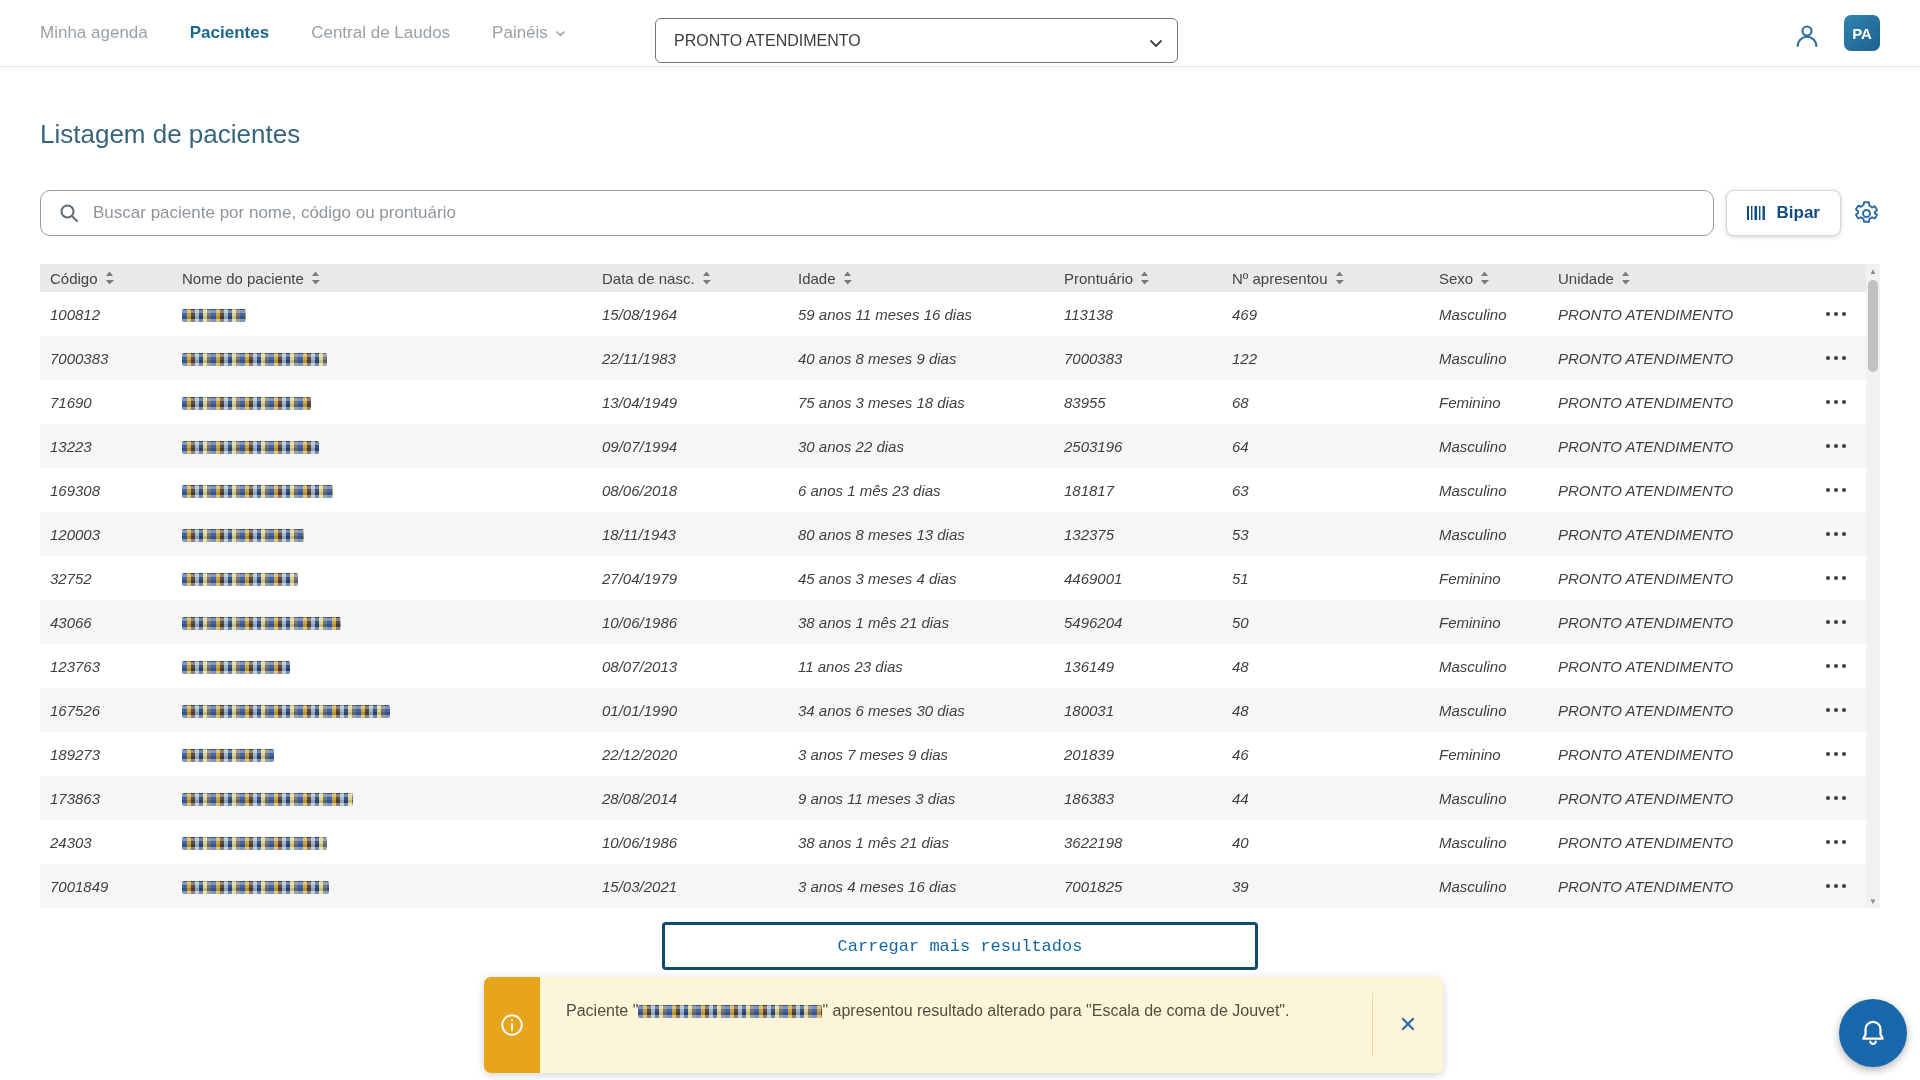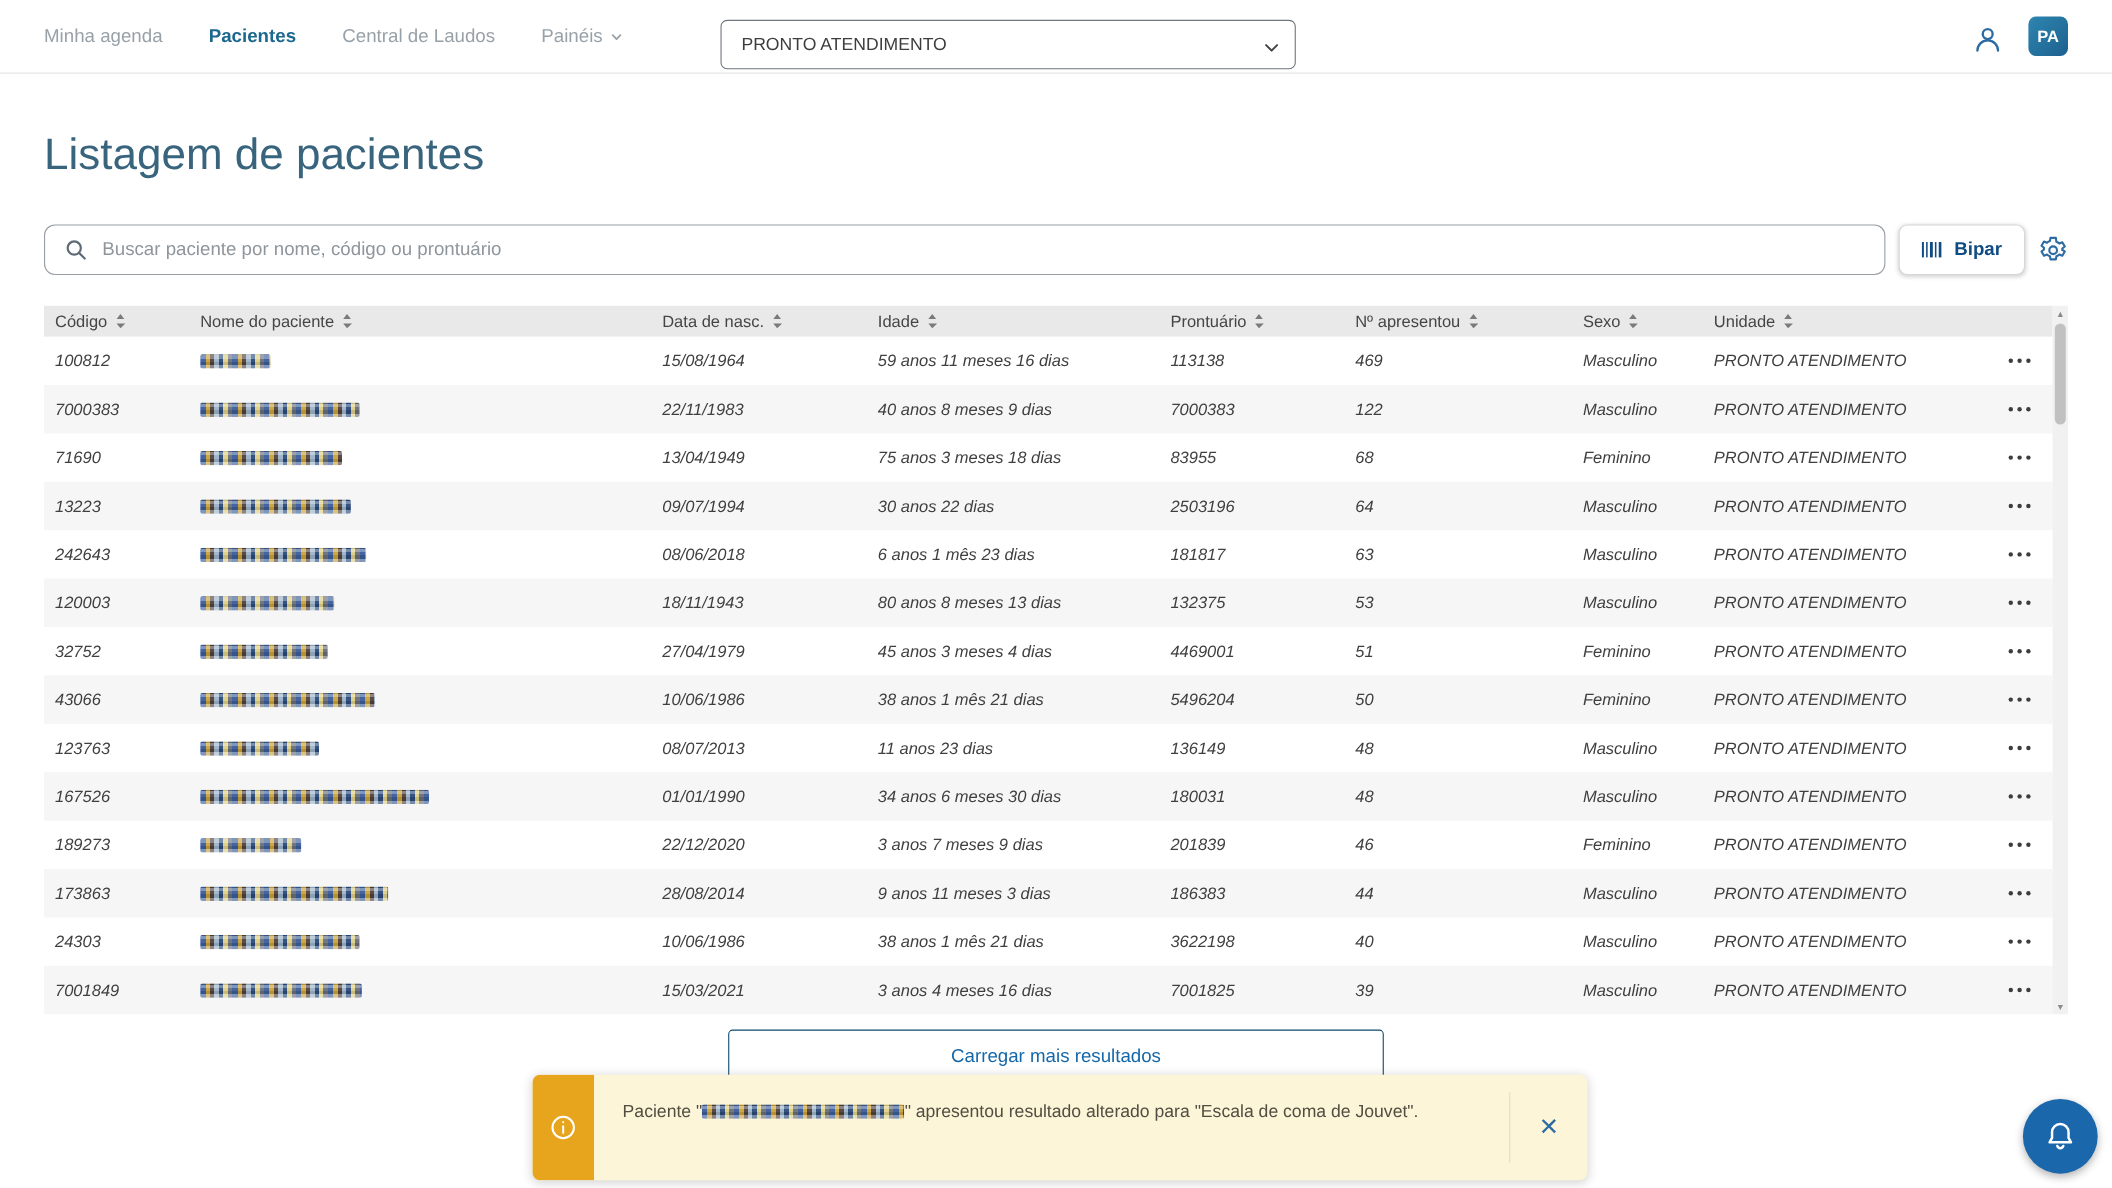--- a/index.html
+++ b/index.html
@@ -15,21 +15,21 @@
   .chev { width:11px; height:11px; display:inline-block; }
   .chev svg { display:block; }
   .unit-select { position:absolute; left:655px; top:18px; width:523px; height:45px; border:1px solid #6f7680; border-radius:6px; background:#fff; display:flex; align-items:center; padding:0 18px; cursor:pointer; }
   .unit-select .val { font-size:16px; color:#3d3d3d; flex:1; }
   .nav-right { margin-left:auto; display:flex; align-items:flex-end; gap:22px; }
   .user-icon { width:30px; height:30px; cursor:pointer; }
   .avatar { width:36px; height:36px; border-radius:7px; background:linear-gradient(135deg,#2e86b0,#1d608f); color:#fff; font-size:15px; font-weight:700; display:flex; align-items:center; justify-content:center; cursor:pointer; }
 
   
   .content { padding:0 40px; }
-  .page-title { margin-top:52px; font-size:40px; font-weight:500; color:#38647d; }
+  .page-title { margin-top:52px; font-size:26px; font-weight:500; color:#38647d; }
 
   .search-row { margin-top:40px; display:flex; align-items:center; gap:12px; }
   .search-wrap { position:relative; flex:1; }
   .search-wrap svg { position:absolute; left:18px; top:12px; }
   .search-input { width:100%; height:46px; border:1px solid #979da3; border-radius:10px; padding:0 16px 0 52px; font-size:17px; font-family:"Liberation Sans",sans-serif; color:#333; outline:none; }
   .search-input::placeholder { color:#8e959b; }
   .bipar-btn { height:46px; padding:4px 20px; background:#fff; border:1px solid #d5d8db; border-radius:8px; box-shadow:0 1px 4px rgba(0,0,0,.18); display:flex; align-items:center; gap:10px; font-size:17px; font-weight:700; color:#0f4c81; cursor:pointer; font-family:"Liberation Sans",sans-serif; }
   .gear-btn { background:none; border:none; cursor:pointer; padding:0; line-height:0; }
 
   
@@ -49,21 +49,21 @@
   }
   .dots-btn { display:flex; gap:4px; align-items:center; justify-content:center; width:100%; background:none; border:none; cursor:pointer; padding:10px 0; }
   .dots-btn i { width:4px; height:4px; border-radius:50%; background:#3d3d3d; }
 
   
   .vscroll { position:absolute; top:0; right:0; width:14px; height:644px; background:#f1f1f1; }
   .vscroll .arrow { height:14px; display:flex; align-items:center; justify-content:center; font-size:8px; color:#8a8a8a; cursor:pointer; }
   .vscroll .thumb { position:absolute; top:16px; left:2px; width:10px; height:92px; border-radius:5px; background:#c1c1c1; cursor:pointer; }
   .vscroll .arrow.down { position:absolute; bottom:0; width:100%; }
 
-  .load-more { display:block; margin:14px auto 0; width:596px; height:48px; background:#fff; border:1px solid #0c4a6e; border-radius:4px; color:#1467a8; font-size:17px; font-family:Liberation Sans, sans-serif; cursor:pointer; }
+  .load-more { display:block; margin:14px auto 0; width:596px; height:48px; background:#fff; border:3px solid #0c4a6e; border-radius:4px; color:#1467a8; font-size:17px; font-family:Liberation Mono, monospace; cursor:pointer; }
 
   
   .toast { position:absolute; left:484px; top:977px; width:959px; min-height:96px; background:#fdf5d8; border-radius:7px; box-shadow:0 2px 10px rgba(0,0,0,.18); display:flex; overflow:hidden; }
   .toast-icon { width:56px; background:#e7a51d; display:flex; align-items:center; justify-content:center; flex-shrink:0; }
   .toast-text { flex:1; padding:22px 26px; font-size:16px; color:#514d42; line-height:1.45; }
   .toast-action { width:170px; display:flex; align-items:center; justify-content:center; padding:0 8px; }
   .toast-action a { color:#1467a8; font-size:16px; font-weight:700; text-align:center; text-decoration:none; cursor:pointer; }
   .toast-divider { width:1px; background:#e6dcb4; margin:16px 0; }
   .toast-close { width:70px; display:flex; align-items:center; justify-content:center; background:none; border:none; cursor:pointer; color:#2d6ca2; font-size:22px; }
 
@@ -278,21 +278,21 @@
             <div class="td">PRONTO ATENDIMENTO</div>
             <div>
               <button class="dots-btn">
                 <i></i>
                 <i></i>
                 <i></i>
               </button>
             </div>
           </div>
           <div class="grid tr">
-            <div class="td">242643</div>
+            <div class="td">169308</div>
             <div class="td"><span class="redacted" style="width: 151px;"></span></div>
             <div class="td">08/06/2018</div>
             <div class="td">6 anos 1 mês 23 dias</div>
             <div class="td">181817</div>
             <div class="td">63</div>
             <div class="td">Masculino</div>
             <div class="td">PRONTO ATENDIMENTO</div>
             <div>
               <button class="dots-btn">
                 <i></i>

